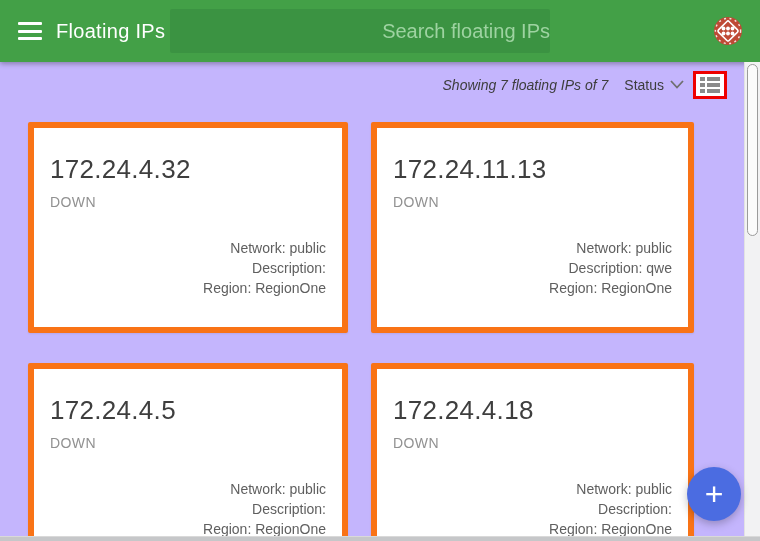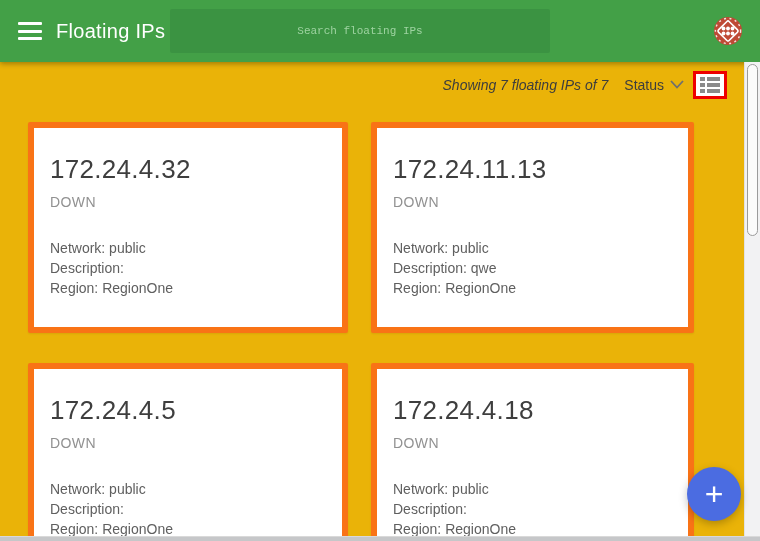--- a/index.html
+++ b/index.html
@@ -1,21 +1,21 @@
 <!DOCTYPE html>
 <html><head>
 <meta charset="utf-8">
 <style>
   * { margin: 0; padding: 0; box-sizing: border-box; }
   html, body { width: 760px; height: 541px; }
   body { font-family: "Liberation Sans", sans-serif; }
 
   .window {
     position: relative; width: 760px; height: 541px;
-    background: #eab308; overflow: hidden;
+    background: #c4b5fd; overflow: hidden;
   }
 
   
   .header {
     position: absolute; top: 0; left: 0; width: 760px; height: 62px;
     background: #43a047;
     display: flex; align-items: center;
     box-shadow: 0 2px 5px rgba(0,0,0,0.30);
     z-index: 20;
   }
@@ -25,22 +25,22 @@
     cursor: pointer; background: none; border: none; padding: 0;
   }
   .menu-btn span { display: block; height: 3px; background: #ffffff; border-radius: 1px; }
   .header-title {
     color: #ffffff; font-size: 20px; font-weight: 400;
     margin-left: 14px; letter-spacing: 0.3px; white-space: nowrap;
   }
   .search-input {
     position: absolute; left: 170px; top: 9px; width: 380px; height: 44px;
     background: #3b9342; border: none; border-radius: 2px;
-    text-align: center; font-size: 11px; color: #e8f5e9;
-    font-family: Liberation Mono, monospace;
+    text-align: right; font-size: 20px; color: #e8f5e9;
+    font-family: Liberation Sans, sans-serif;
     outline: none;
   }
   .search-input::placeholder { color: #9ed3a1; opacity: 1; }
   .app-logo { position: absolute; right: 17px; top: 16px; width: 30px; height: 30px; }
 
   
   .content {
     position: absolute; top: 62px; left: 0; width: 744px; height: 474px;
   }
 
@@ -73,21 +73,21 @@
     grid-auto-rows: 211px;
     column-gap: 23px; row-gap: 30px;
   }
   .card {
     background: #ffffff; border: 6px solid #f97316; border-radius: 2px;
     box-shadow: 0 1px 2px rgba(0,0,0,0.08);
     padding: 26px 16px 0 16px; cursor: pointer;
   }
   .card-ip { font-size: 26px; color: #3e3e3e; font-weight: 400; letter-spacing: 0.3px; }
   .card-status { font-size: 14px; color: #919191; margin-top: 9px; letter-spacing: 0.4px; }
-  .card-fields { margin-top: 28px; font-size: 14px; color: #5f5f5f; line-height: 20px; }
+  .card-fields { margin-top: 28px; font-size: 14px; color: #5f5f5f; line-height: 20px; text-align: right; }
 
   
   .fab {
     position: absolute; left: 687px; top: 467px; width: 54px; height: 54px;
     border-radius: 50%; background: #4b6ce1; border: none; cursor: pointer;
     box-shadow: 0 3px 8px rgba(0,0,0,0.25);
     color: #ffffff; font-size: 32px; font-weight: 300; line-height: 50px;
     text-align: center; z-index: 30; font-family: "Liberation Sans", sans-serif;
     padding: 0;
   }

